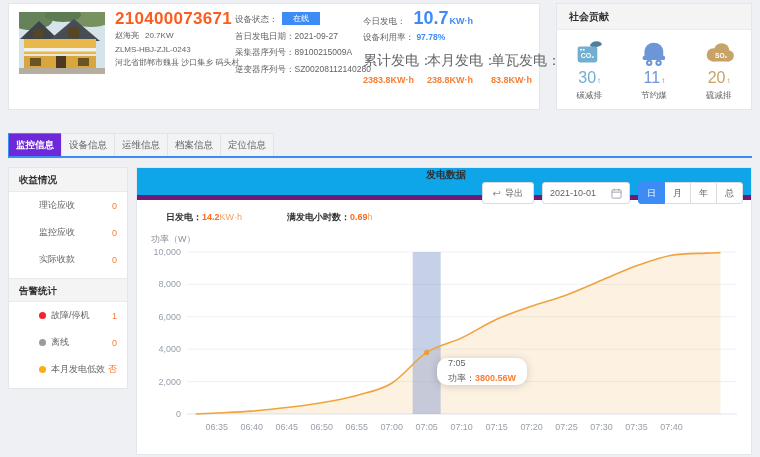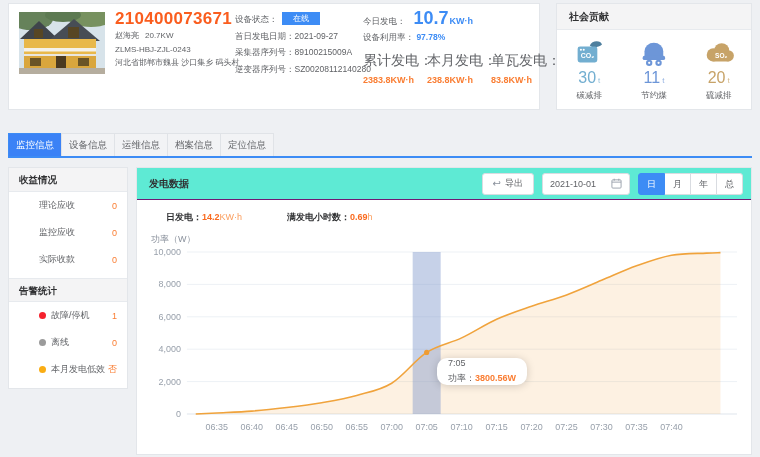--- a/index.html
+++ b/index.html
@@ -49,38 +49,38 @@
   .social-unit { font-size:8px; opacity:.75; margin-left:2px; }
   .social-label { font-size:8.5px; color:#606266; margin-top:3px; }
   .c-co2 { color:#72aed0; } .c-coal { color:#6d96d8; } .c-so2 { color:#c7a368; }
 
   
   #tabbar { position:absolute; left:8px; top:133px; width:744px; height:25px;
     border-bottom:2px solid #3d8cf5; display:flex; }
   .tab { width:54px; height:23px; line-height:22px; text-align:center; font-size:9.5px;
     color:#606266; background:#f2f3f5; border:1px solid #e0e3e7; border-bottom:none;
     margin-right:-1px; cursor:pointer; }
-  .tab.active { background:#3b82f6; border-color:#3d8cf5; color:#fff; font-weight:normal; }
+  .tab.active { background:#6d28d9; border-color:#3d8cf5; color:#fff; font-weight:bold; }
 
   
   #sidebar { left:8px; top:167px; width:120px; }
   .side-header { height:24px; line-height:23px; padding:0 10px; background:#f4f4f5;
     font-weight:bold; font-size:9.5px; color:#303133; border-bottom:1px solid #e7eaee; }
   .side-header + .side-rows { padding-bottom:5px; }
   .side-header.second { border-top:1px solid #e7eaee; }
   .srow { height:27px; padding:0 10px; display:flex; align-items:center; justify-content:space-between;margin-left:20px; }
   .srow-label { font-size:9px; color:#606266; display:flex; align-items:center; }
   .srow-value { font-size:9px; color:#fa7d32; }
   .dot { display:inline-block; width:7px; height:7px; border-radius:50%; margin-right:5px; }
   .dot-red { background:#f5222d; } .dot-gray { background:#9b9b9b; } .dot-orange { background:#faad14; }
 
   
   #chart-panel { left:136px; top:167px; width:616px; height:288px; }
   .chart-header { height:32px; display:flex; align-items:center; padding:0 8px 0 12px;
-    background:#5eead4; border-bottom:1px solid #701a75; }
+    background:#0ea5e9; border-bottom:5px solid #701a75;flex-direction:column; }
   .chart-title { font-weight:bold; font-size:10px; color:#303133; }
   .chart-controls { margin-left:auto; display:flex; align-items:center; }
   .btn { height:22px; display:flex; align-items:center; padding:0 10px; background:#fff;
     border:1px solid #d9dce1; border-radius:3px; font-size:9px; color:#606266; cursor:pointer; }
   .btn .undo-glyph { font-size:10px; color:#8a919c; margin-right:4px; }
   .date-input { width:88px; height:22px; margin-left:8px; display:flex; align-items:center;
     justify-content:space-between; padding:0 7px; background:#fff; border:1px solid #d9dce1;
     border-radius:3px; font-size:9px; color:#606266; cursor:pointer; }
   .segmented { display:flex; margin-left:8px; }
   .seg-btn { width:27px; height:22px; line-height:20px; text-align:center; background:#fff;

